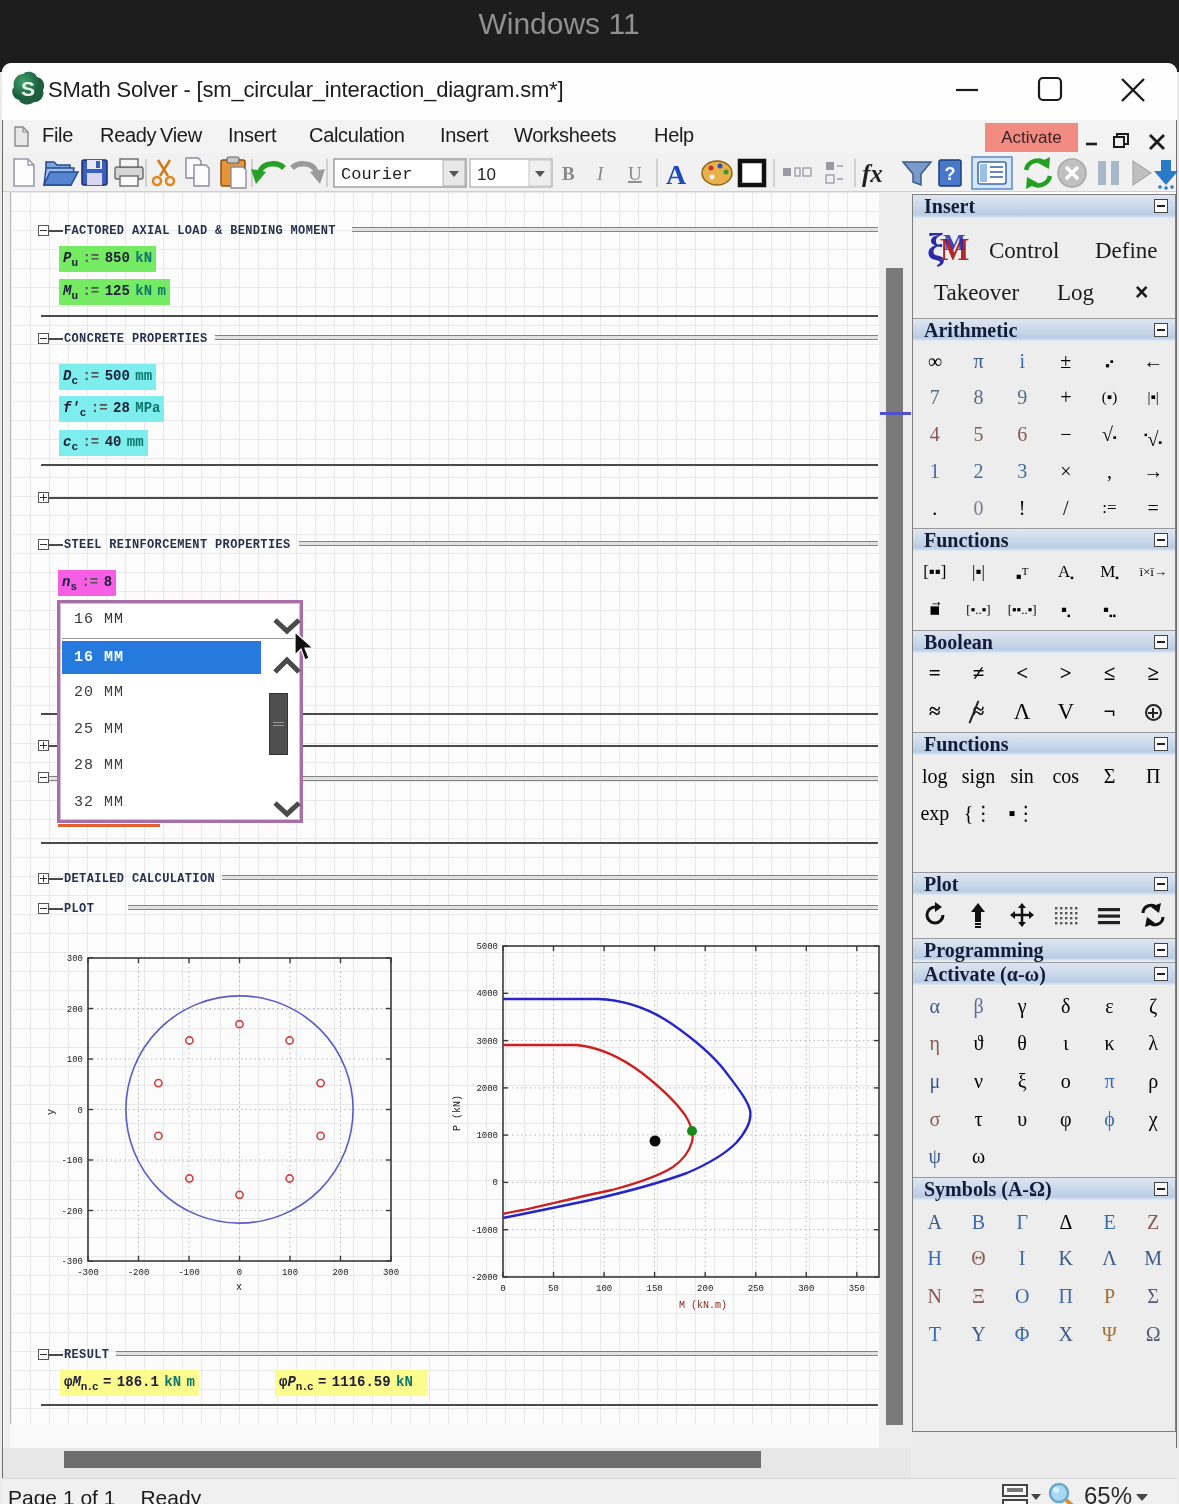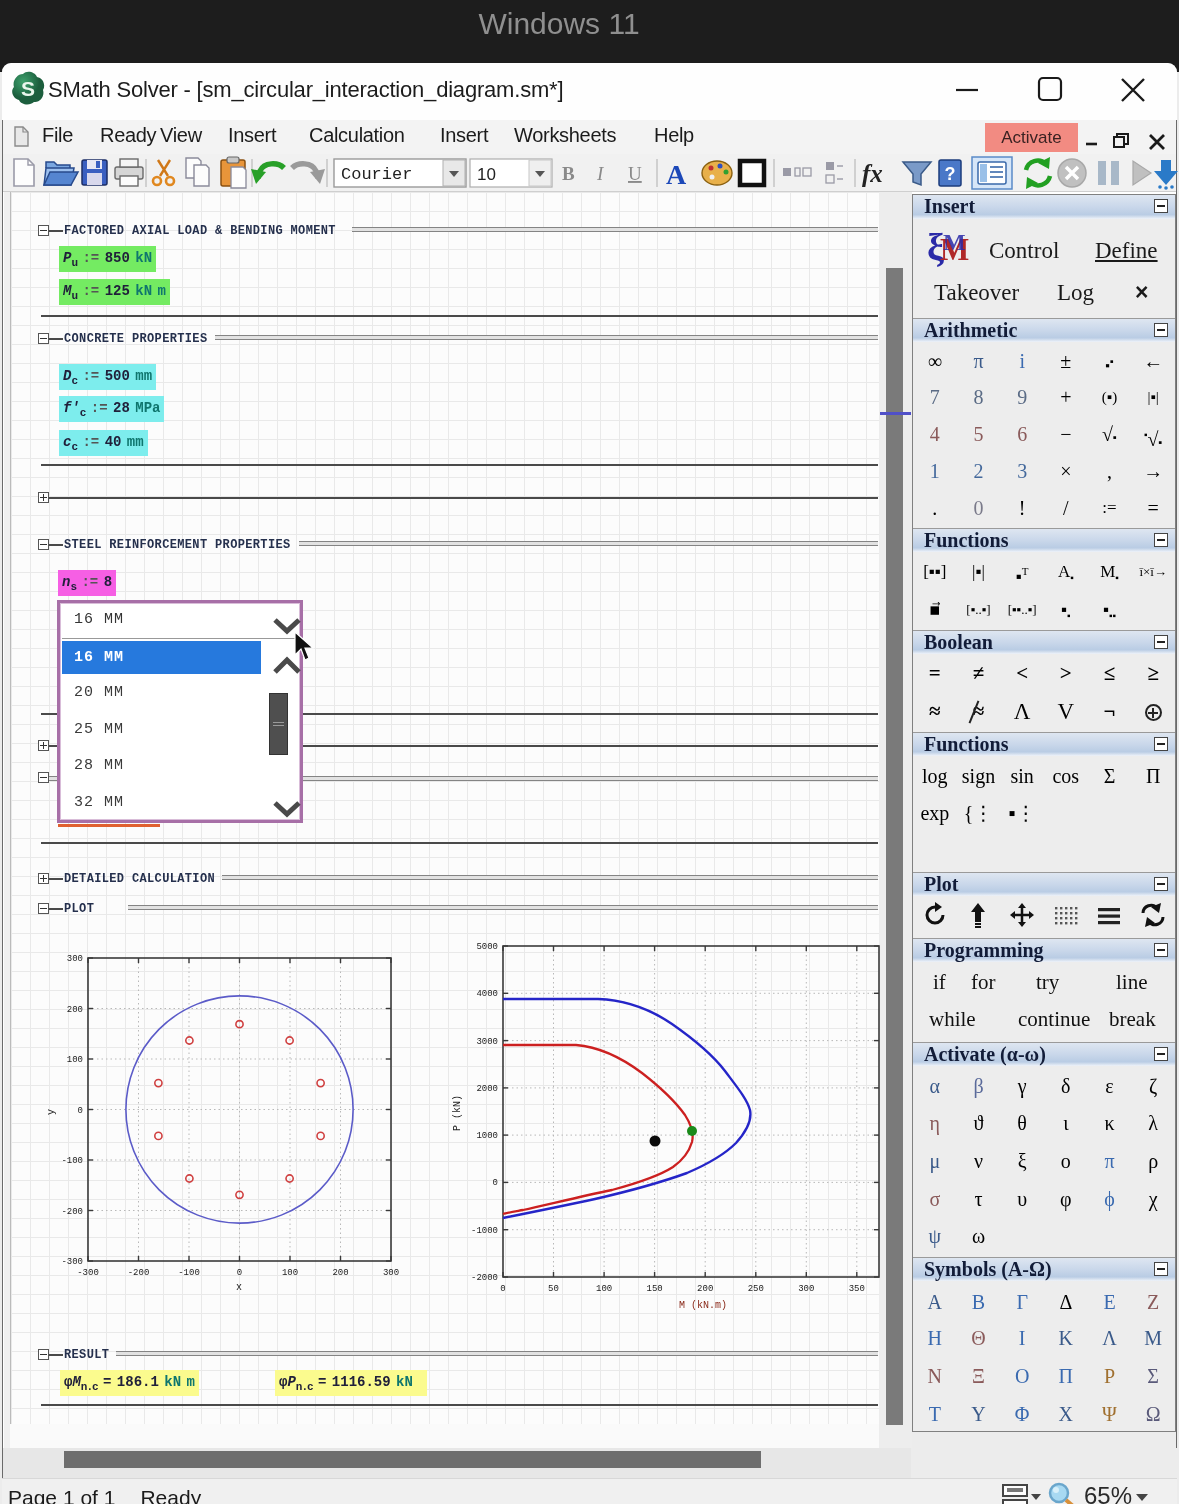--- a/index.html
+++ b/index.html
@@ -462,21 +462,21 @@
 
   <div class="sect-h" style="border-top:none;">
         <span class="t">Insert</span>
         <span class="m"></span>
       </div>
   <div class="sect-b" style="height:99px; font-size:23px; color:#1a1a1a;">
     <span class="abs" style="left:14px; top:6px; font-size:38px; font-weight:bold; color:#2a2aa8; font-family:'Liberation Serif',serif;">ξ</span>
     <span class="abs" style="left:27px; top:13px; font-size:31px; font-weight:bold; color:#b02828; font-family:'Liberation Serif',serif;">M</span>
     <span class="abs" style="left:30px; top:10px; font-size:24px; font-weight:bold; color:#2a2aa8; font-family:'Liberation Serif',serif; opacity:0.85;">M</span>
     <span class="abs" style="left:76px; top:19px;">Control</span>
-    <span class="abs" style="left:182px; top:19px;text-decoration:underline;">Define</span>
+    <span class="abs" style="left:182px; top:19px;">Define</span>
     <span class="abs" style="left:21px; top:61px;">Takeover</span>
     <span class="abs" style="left:144px; top:61px;">Log</span>
     <span class="abs" style="left:222px; top:60px; font-family:'Liberation Sans',sans-serif; font-weight:bold;">×</span>
   </div>
 
   <div class="sect-h">
         <span class="t">Arithmetic</span>
         <span class="m"></span>
       </div>
   <div class="sect-b" style="height:186px; font-size:20px;">
@@ -646,29 +646,20 @@
               <path d="M23 15 A8 8 0 0 1 9 20" fill="none" stroke="#111" stroke-width="3"></path>
               <path d="M5 25 L7 15 L15 21 Z" fill="#111"></path>
             </svg></span>
     </div>
   </div>
 
   <div class="sect-h">
         <span class="t">Programming</span>
         <span class="m"></span>
       </div>
-  <div class="sect-b" style="height:80px; font-size:21px; color:#111;">
-    <span class="abs" style="left:20px; top:8px;">if</span>
-    <span class="abs" style="left:58px; top:8px;">for</span>
-    <span class="abs" style="left:123px; top:8px;">try</span>
-    <span class="abs" style="left:203px; top:8px;">line</span>
-    <span class="abs" style="left:16px; top:45px;">while</span>
-    <span class="abs" style="left:105px; top:45px;">continue</span>
-    <span class="abs" style="left:196px; top:45px;">break</span>
-  </div>
 
   <div class="sect-h">
         <span class="t">Activate (α-ω)</span>
         <span class="m"></span>
       </div>
   <div class="sect-b" style="height:191px; font-size:20px;">
     <div class="row6" style="height:38px; line-height:40px;">
           <span style="color:#3a5a8a;">α</span>
           <span style="color:#5a6a9a;">β</span>
           <span>γ</span>

